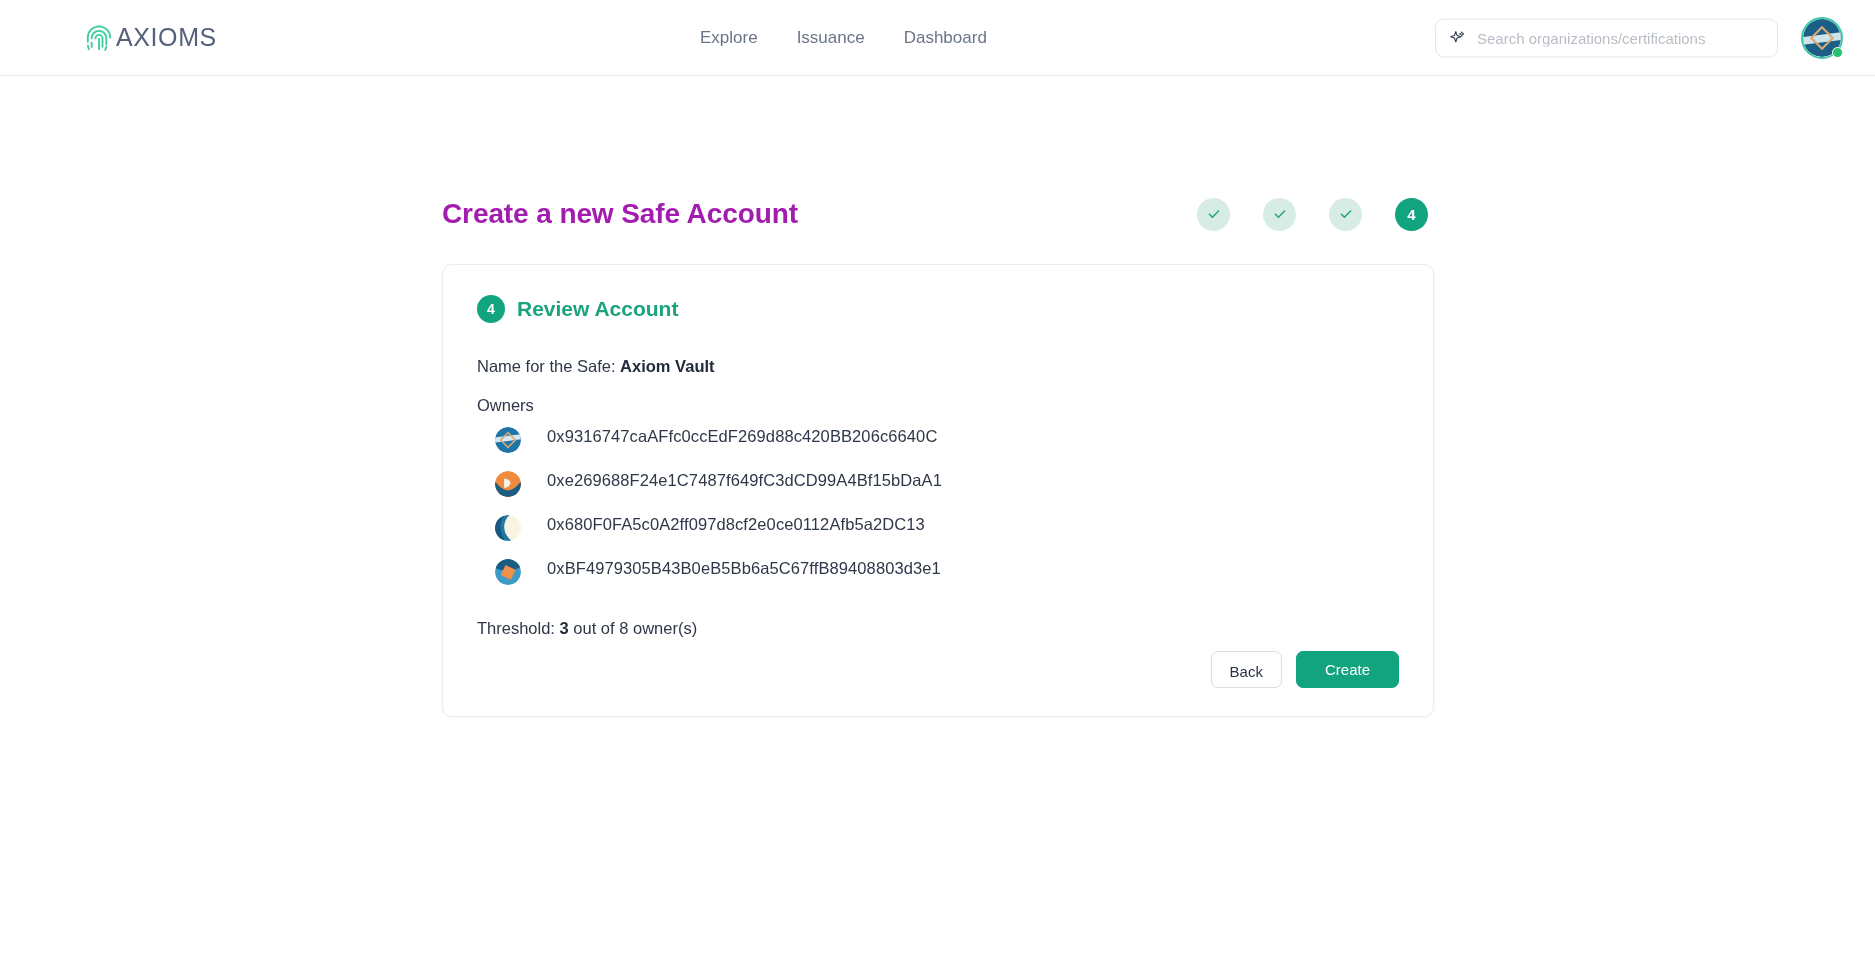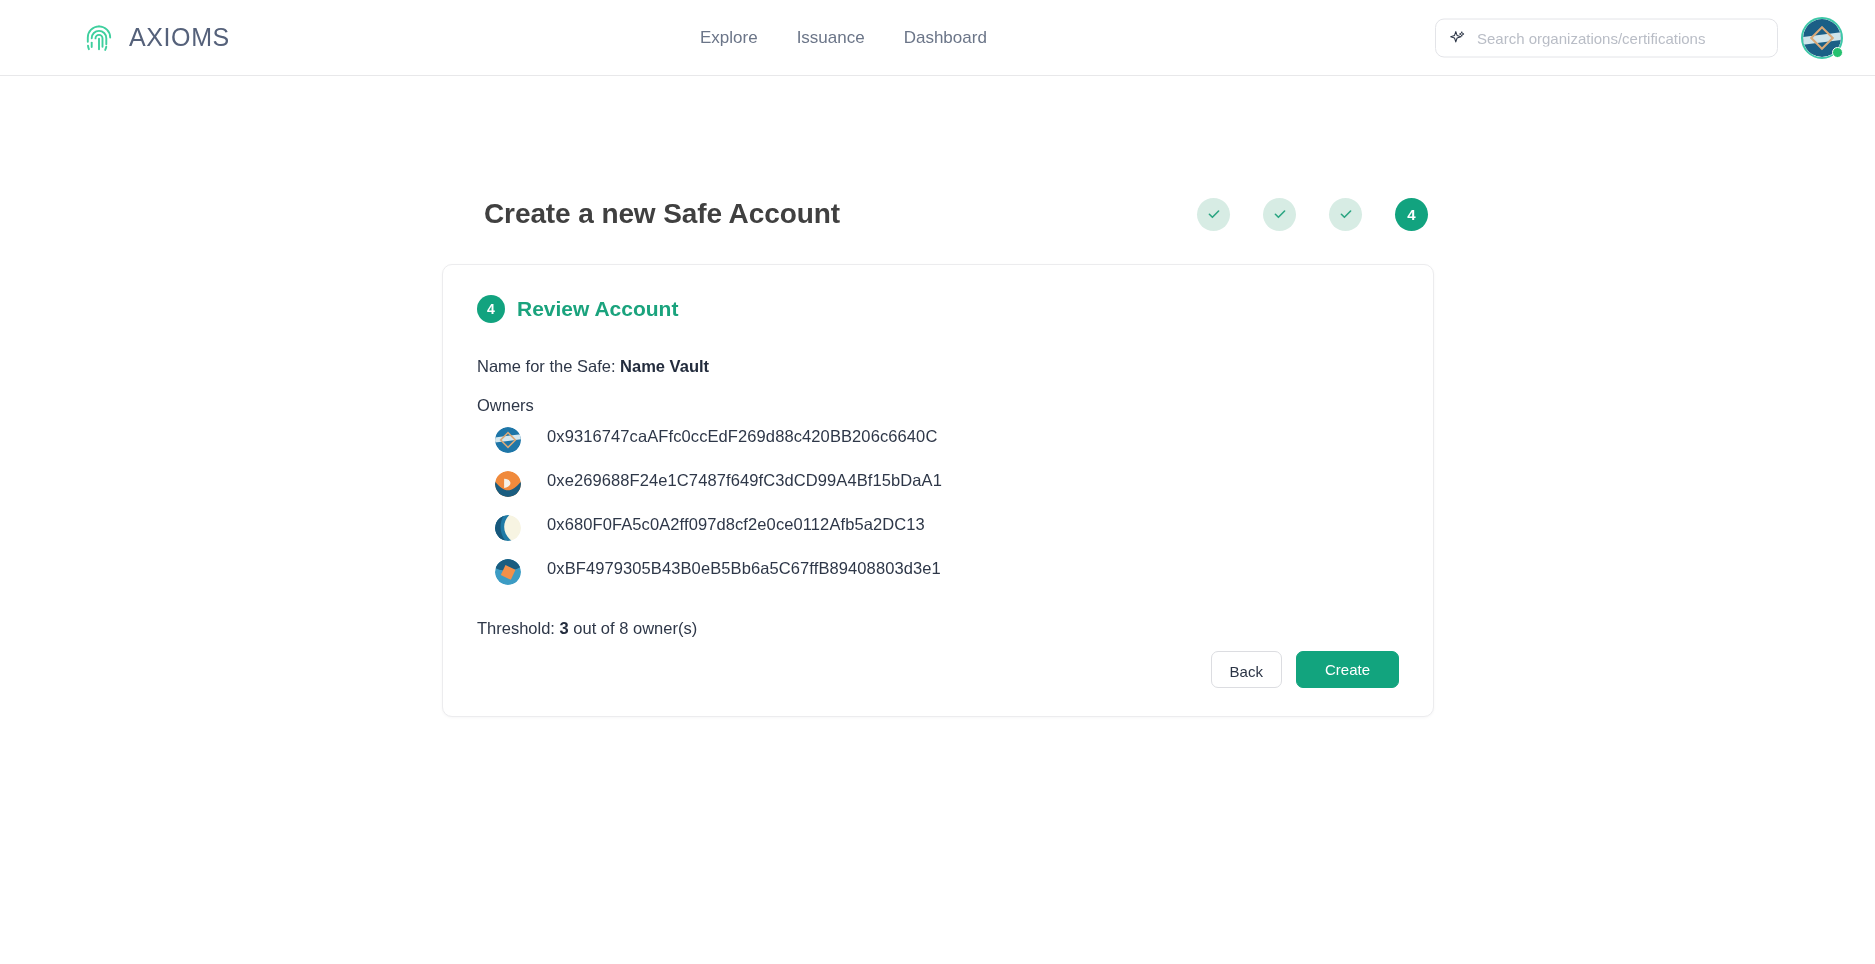--- a/index.html
+++ b/index.html
@@ -21,21 +21,20 @@
     display: flex;
     align-items: center;
   }
   .brand {
     position: absolute;
     left: 82px;
     top: 50%;
     transform: translateY(-50%);
     display: flex;
     align-items: center;
-    gap: 13px;
     cursor: pointer;
   }
   .brand-mark { width: 34px; height: 34px; display: block; }
   .brand-name {
     font-size: 25px;
     letter-spacing: 0.6px;
     color: #55617a;
     font-weight: 400;
   }
 
@@ -120,23 +119,22 @@
   }
   .wizard-head {
     display: flex;
     align-items: center;
     justify-content: space-between;
     height: 56px;
   }
   .page-title {
     font-size: 28px;
     font-weight: 700;
-    color: #404040;
+    color: #a21caf;
     letter-spacing: -0.1px;
-    margin-left: 42px;
   }
   .steps {
     display: flex;
     align-items: center;
     gap: 33px;
     margin-right: 6px;
   }
   .step {
     width: 33px; height: 33px;
     border-radius: 50%;
@@ -337,21 +335,21 @@
 
     <div class="card">
 
       <div class="card-head">
         <span class="badge-num">4</span>
         <span class="card-title">Review Account</span>
       </div>
 
       <p class="field-line">
         <span>Name for the Safe:</span>
-        <span class="val">Name Vault</span>
+        <span class="val">Axiom Vault</span>
       </p>
 
       <p class="owners-label">Owners</p>
 
       <ul class="owners-list">
 
         <li class="owner-row">
           <svg class="blockie" viewBox="0 0 40 40">
             <clipPath id="b1">
                 <circle cx="20" cy="20" r="20"></circle>

